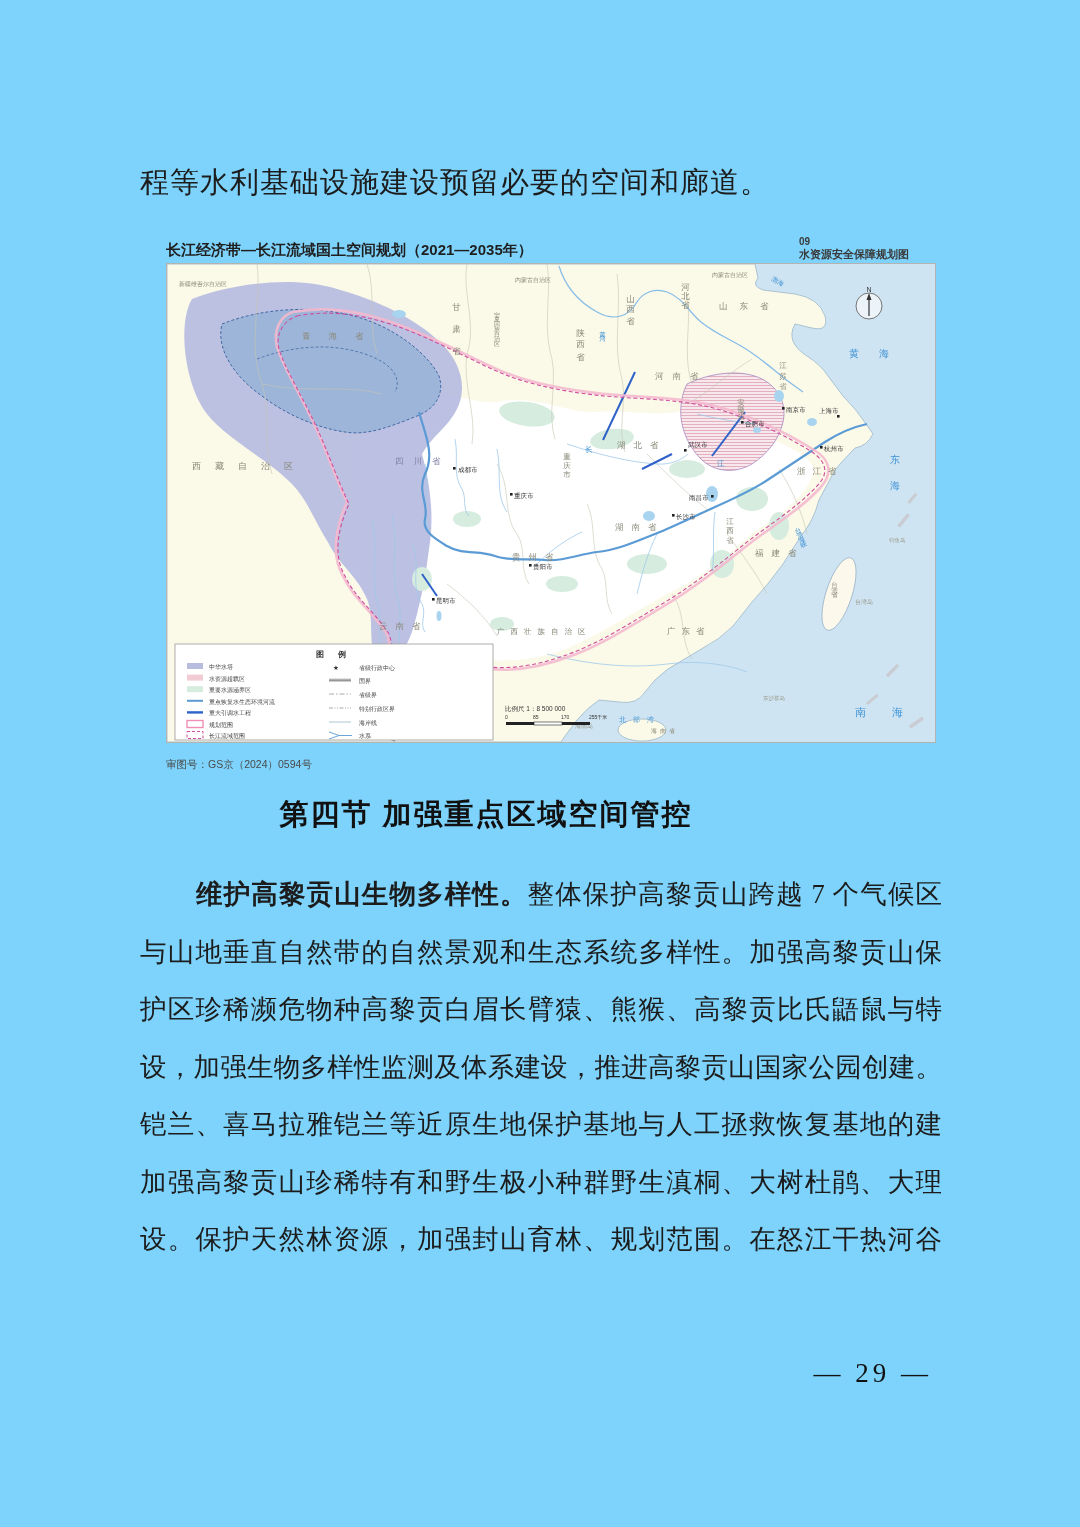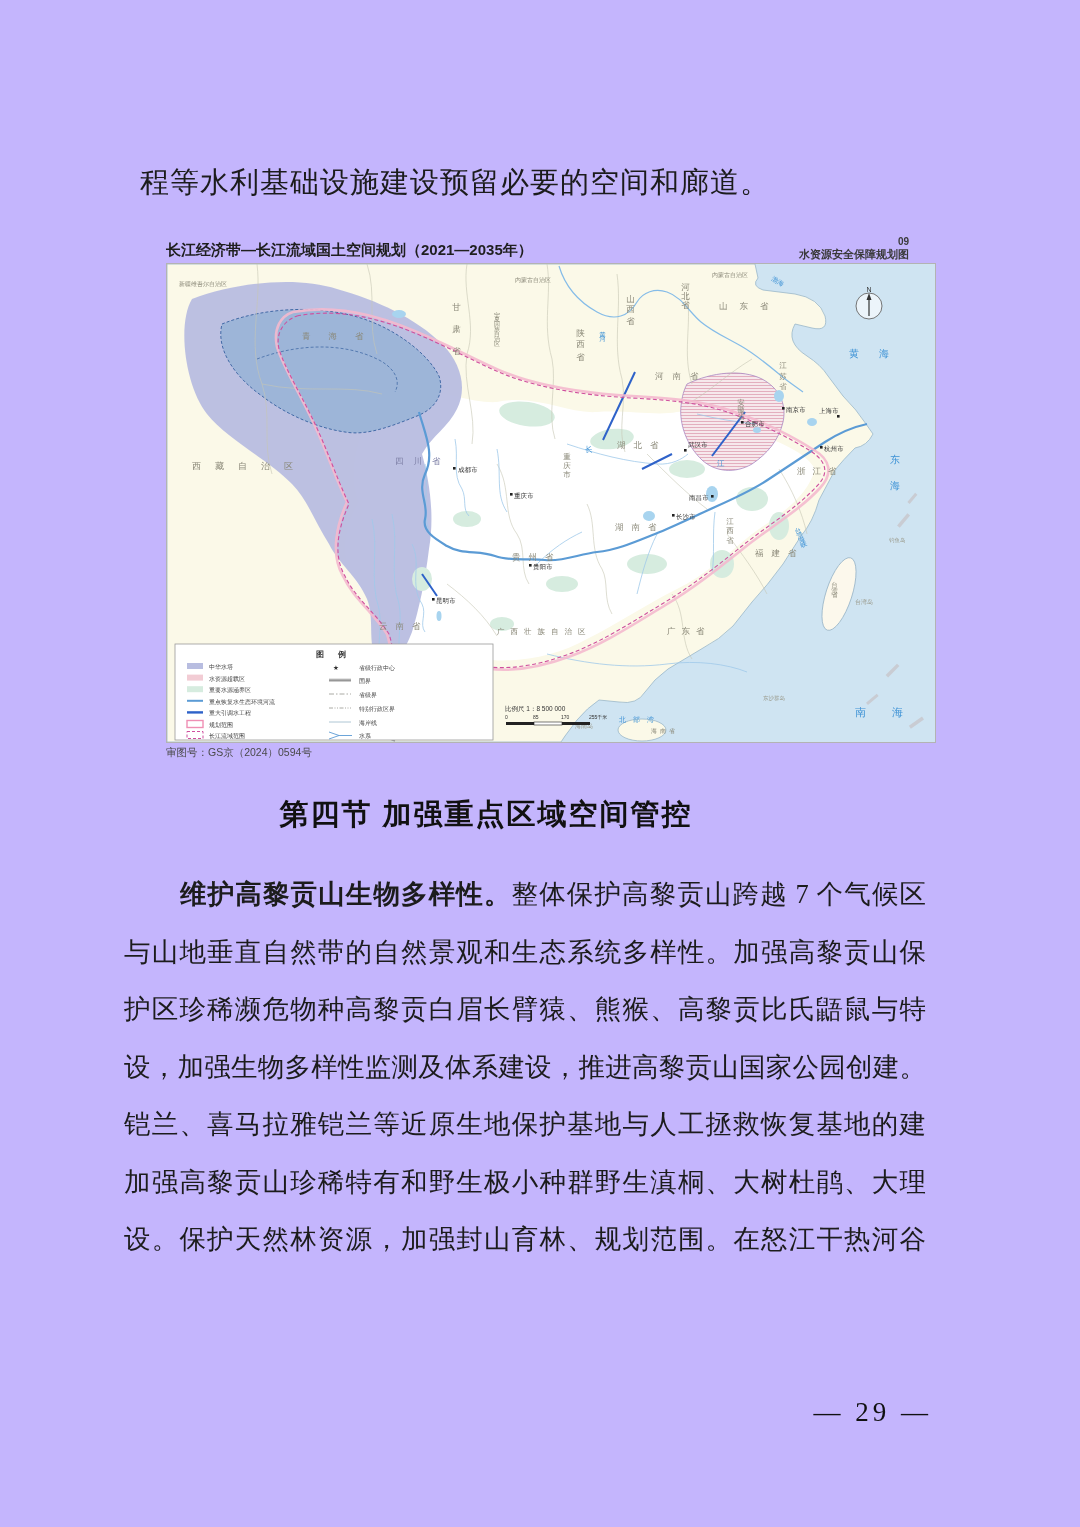--- a/index.html
+++ b/index.html
@@ -1,33 +1,33 @@
 <!DOCTYPE html>
 <html><head>
 <meta charset="utf-8">
 <style>
   html,body{margin:0;padding:0;background:#ffffff;}
-  .page{position:relative;width:1080px;height:1527px;background:#c4b5fd;overflow:hidden;
+  .page{position:relative;width:1080px;height:1527px;background:#7dd3fc;overflow:hidden;
         font-family:"Liberation Serif","DejaVu Serif",serif;color:#1c1c1c;}
   .top-para{position:absolute;left:140px;top:163px;width:805px;font-size:29px;letter-spacing:1px;}
   .map-block{position:absolute;left:166px;top:236px;width:743px;}
   .map-title-row{display:flex;justify-content:space-between;align-items:flex-end;margin-bottom:3px;}
   .map-title{font-family:"Liberation Sans","DejaVu Sans",sans-serif;font-weight:bold;font-size:15px;color:#1f1f1f;}
-  .fig-label{text-align:right;font-family:"Liberation Sans","DejaVu Sans",sans-serif;color:#3a3a3a;line-height:1.15;}
+  .fig-label{text-align:left;font-family:"Liberation Sans","DejaVu Sans",sans-serif;color:#3a3a3a;line-height:1.15;}
   .fig-num{font-size:10px;font-weight:bold;}
   .fig-name{font-size:11px;font-weight:bold;}
   .map-frame{width:768px;height:478px;border:1px solid #b3b3b3;background:#fdfdf2;}
-  .map-approval{margin-top:3px;font-family:"Liberation Sans","DejaVu Sans",sans-serif;font-size:10.5px;color:#4a4a4a;}
+  .map-approval{margin-top:15px;font-family:"Liberation Sans","DejaVu Sans",sans-serif;font-size:10.5px;color:#4a4a4a;}
   .section-heading{position:absolute;left:0;top:795px;width:972px;text-align:center;
         font-family:"Liberation Sans","DejaVu Sans",sans-serif;font-weight:bold;font-size:29px;letter-spacing:2px;color:#111;}
-  .body-text{position:absolute;left:124px;top:866px;width:802px;font-size:26.5px;}
+  .body-text{position:absolute;left:140px;top:866px;width:802px;font-size:26.5px;}
   .body-line{line-height:57.5px;text-align:justify;text-align-last:justify;}
   .body-line.first{padding-left:56px;}
   .lead-bold{font-weight:bold;}
-  .footer-page{position:absolute;right:148px;top:1358px;font-size:27px;letter-spacing:4px;color:#111;margin-top:39px;}
+  .footer-page{position:absolute;right:148px;top:1358px;font-size:27px;letter-spacing:4px;color:#111;}
   svg text{font-family:"Liberation Sans","DejaVu Sans",sans-serif;}
   .prov{fill:#8a8878;}
   .prov-purple{fill:#7d7fa6;}
   .city{fill:#333;}
   .sea-t{fill:#3f93d6;}
   .isl{fill:#9a9a8c;}
   .leg-t{fill:#444;}
 </style>
 </head>
 <body>

